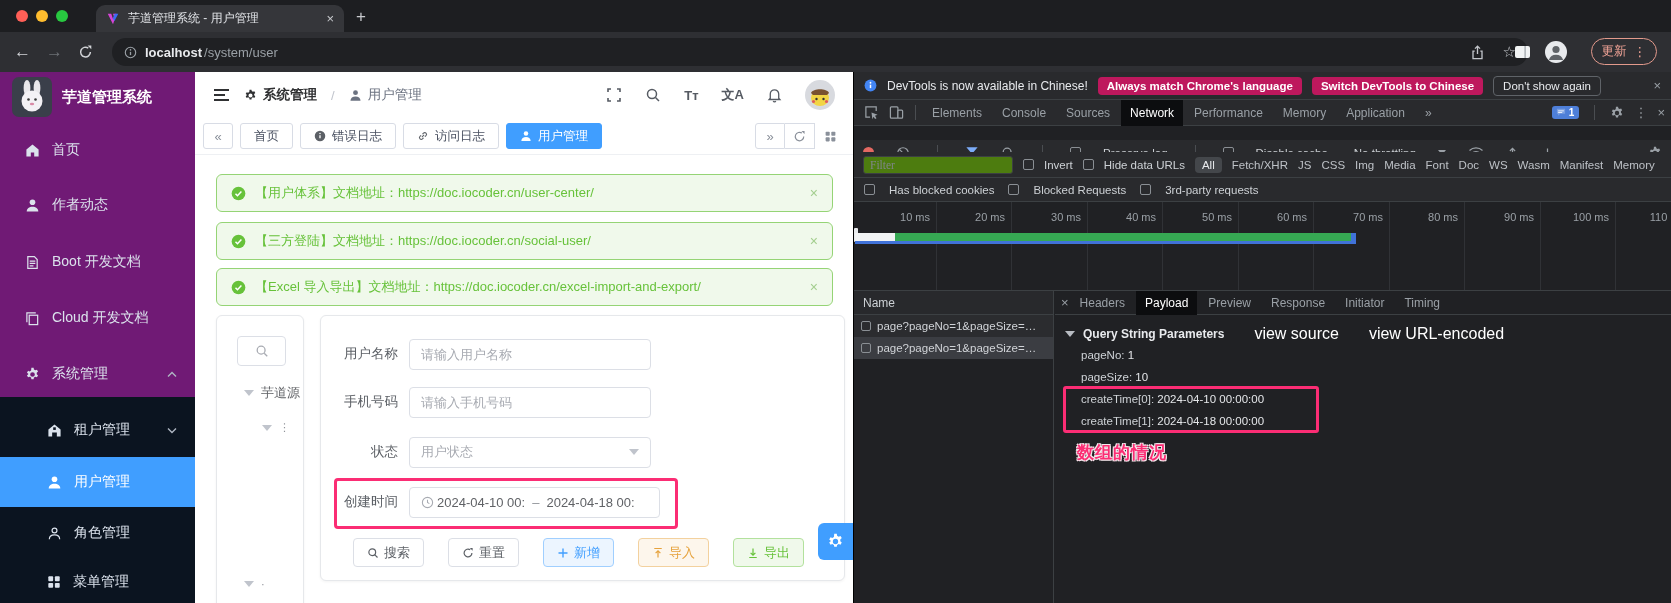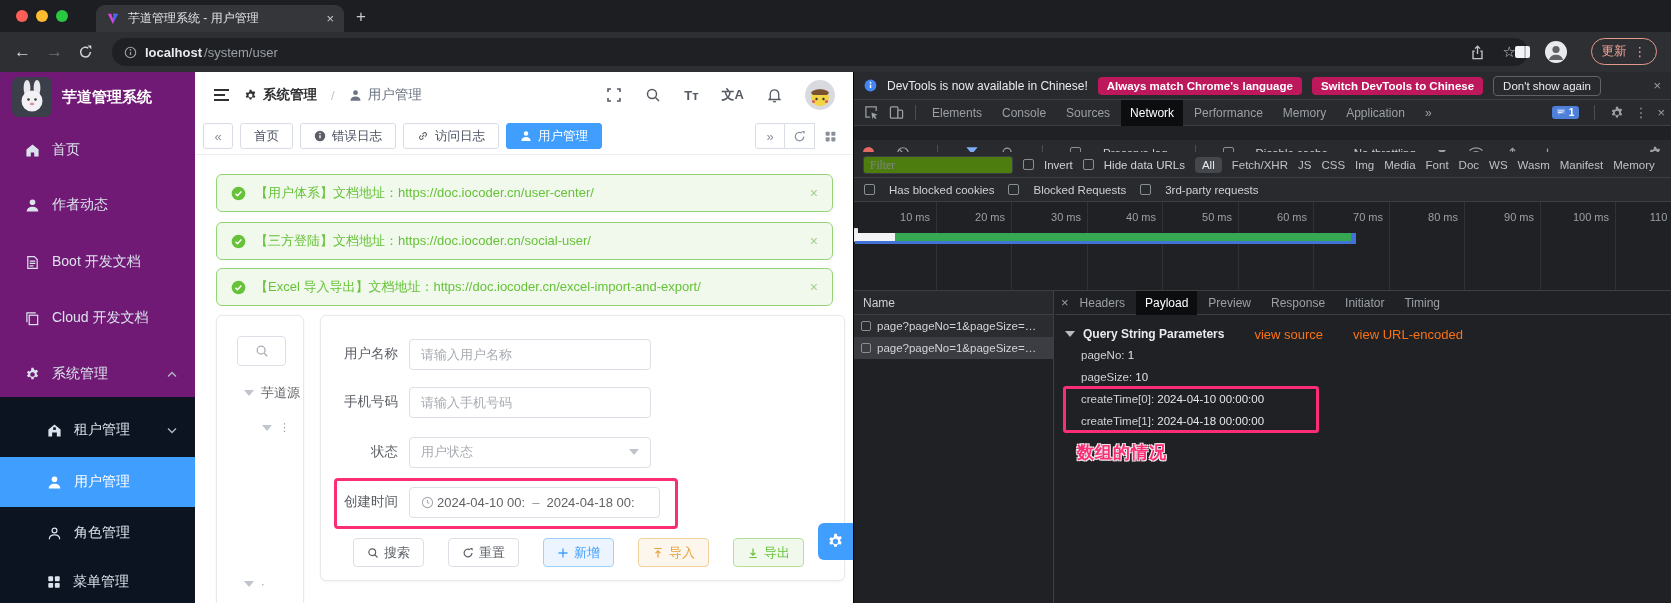--- a/index.html
+++ b/index.html
@@ -107,21 +107,21 @@
 .nrow{height:22px;display:flex;align-items:center;gap:6px;padding-left:7px;font-size:11.5px;color:#d0d3d7;background:#2b2c2f;white-space:nowrap;overflow:hidden}
 .nrow.sel{background:#3b3d42}
 .cb2{width:10px;height:10px;border:1px solid #8a8f94;border-radius:2px;flex:0 0 10px}
 .dcol{position:absolute;left:201px;right:0;top:0;bottom:0;background:#202124}
 .dtabs{height:24px;display:flex;align-items:center;border-bottom:1px solid #3c4043;color:#9aa0a6;padding:0 6px;gap:2px}
 .dtab2{padding:0 9px;height:24px;line-height:24px}
 .dtab2.active{background:#0c0d0f;color:#fff}
 .qsp{display:flex;align-items:center;gap:8px;margin:9px 0 0 10px;height:20px}
 .qspcaret{width:0;height:0;border-left:5px solid transparent;border-right:5px solid transparent;border-top:6px solid #b8bcc2}
 .qsptitle{color:#e8eaed;font-weight:bold;font-size:12px}
-.qsplink{color:#f97316;font-size:13px;margin-left:22px}
+.qsplink{color:#ffffff;font-size:16px;margin-left:22px}
 .prow{height:22px;line-height:22px;padding-left:26px;font-family:"DejaVu Sans Mono",monospace;font-size:11.5px;color:#e4e6e9;white-space:nowrap}
 .pkey{color:#cfd3d7}
 .pkey::after{content:": "}
 .pinkbox{position:absolute;left:8px;top:95px;width:256px;height:47px;border:3px solid #fb2d74;border-radius:3px;pointer-events:none}
 .annot{position:absolute;left:22px;top:150px;font-size:17px;font-weight:bold;color:#fb2d74;text-shadow:-1px -1px 0 #f6e7ec,1px -1px 0 #f6e7ec,-1px 1px 0 #f6e7ec,1px 1px 0 #f6e7ec;letter-spacing:1px}
 .ic{flex:0 0 auto}
 </style>
 </head>
 <body>
 

